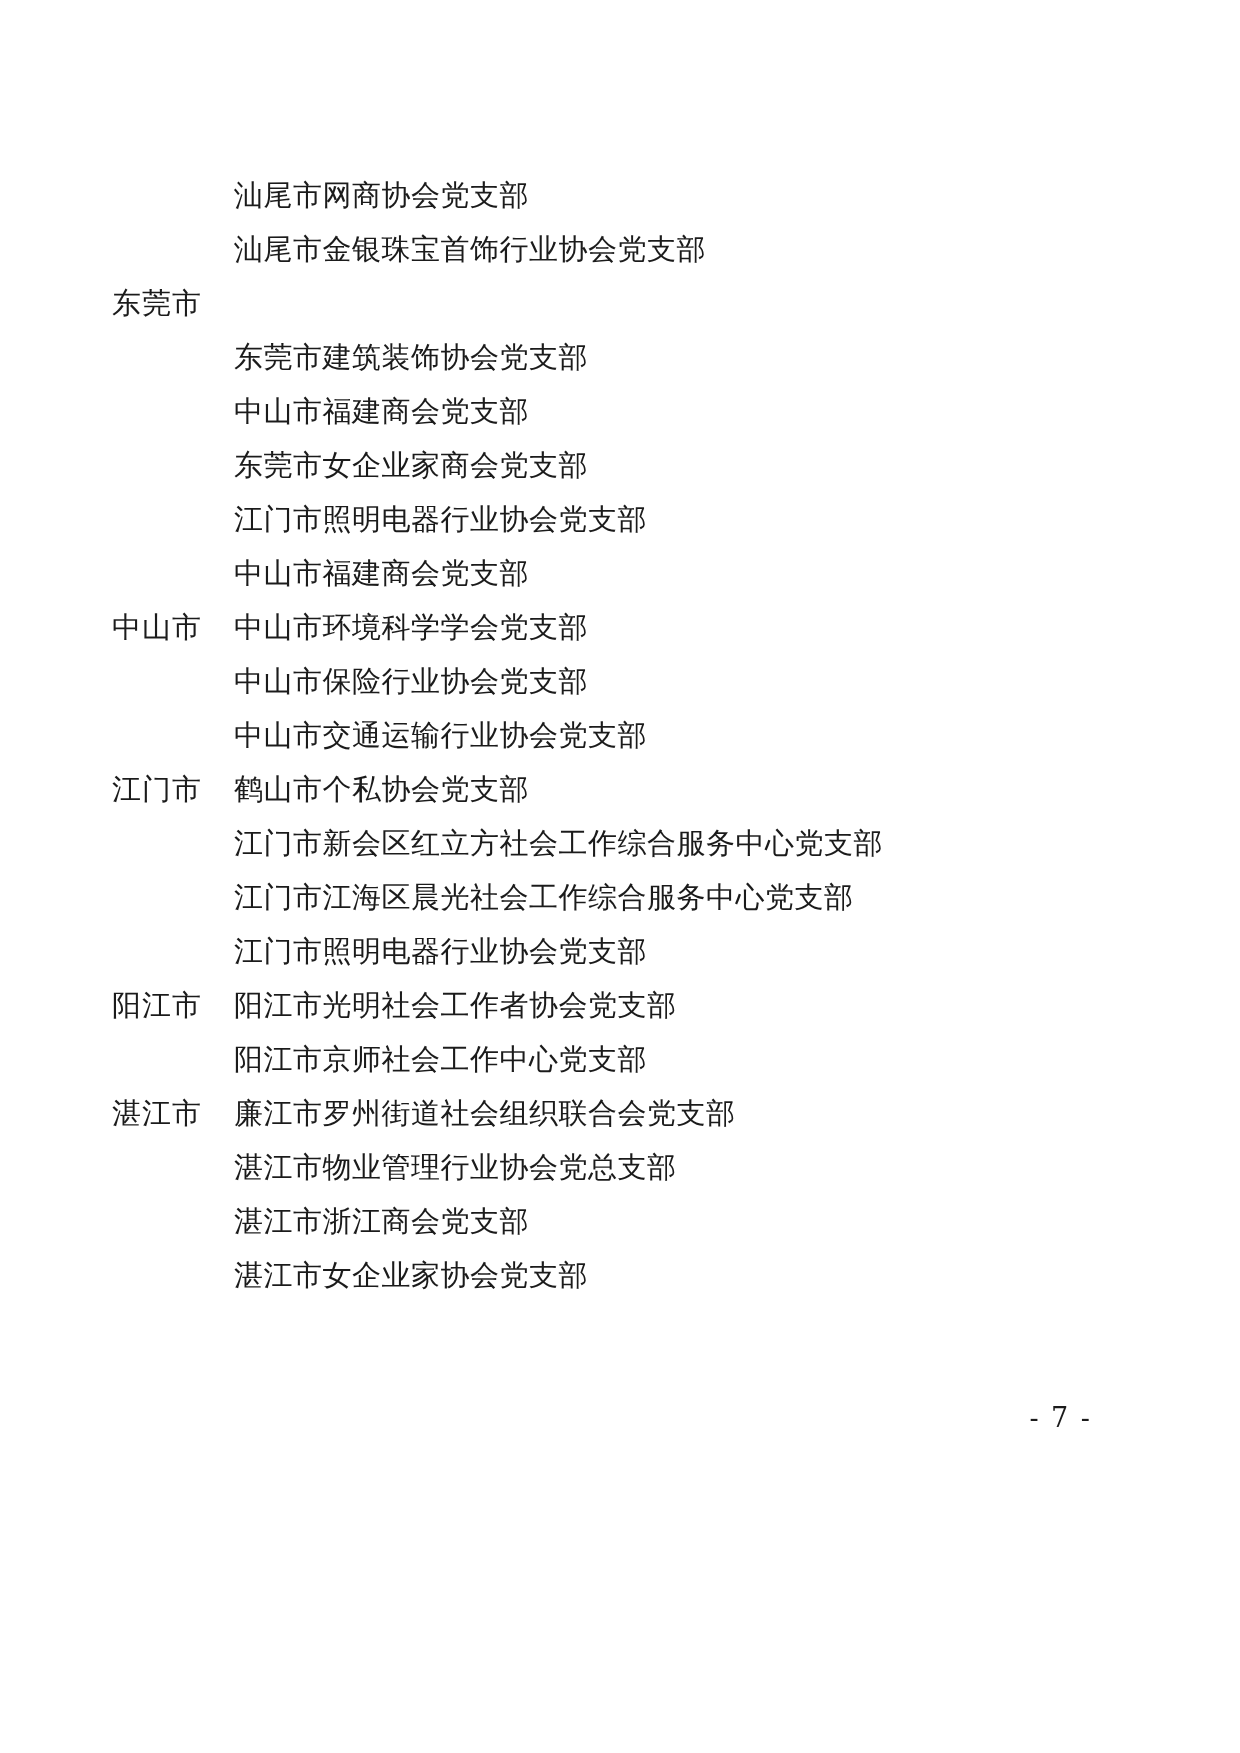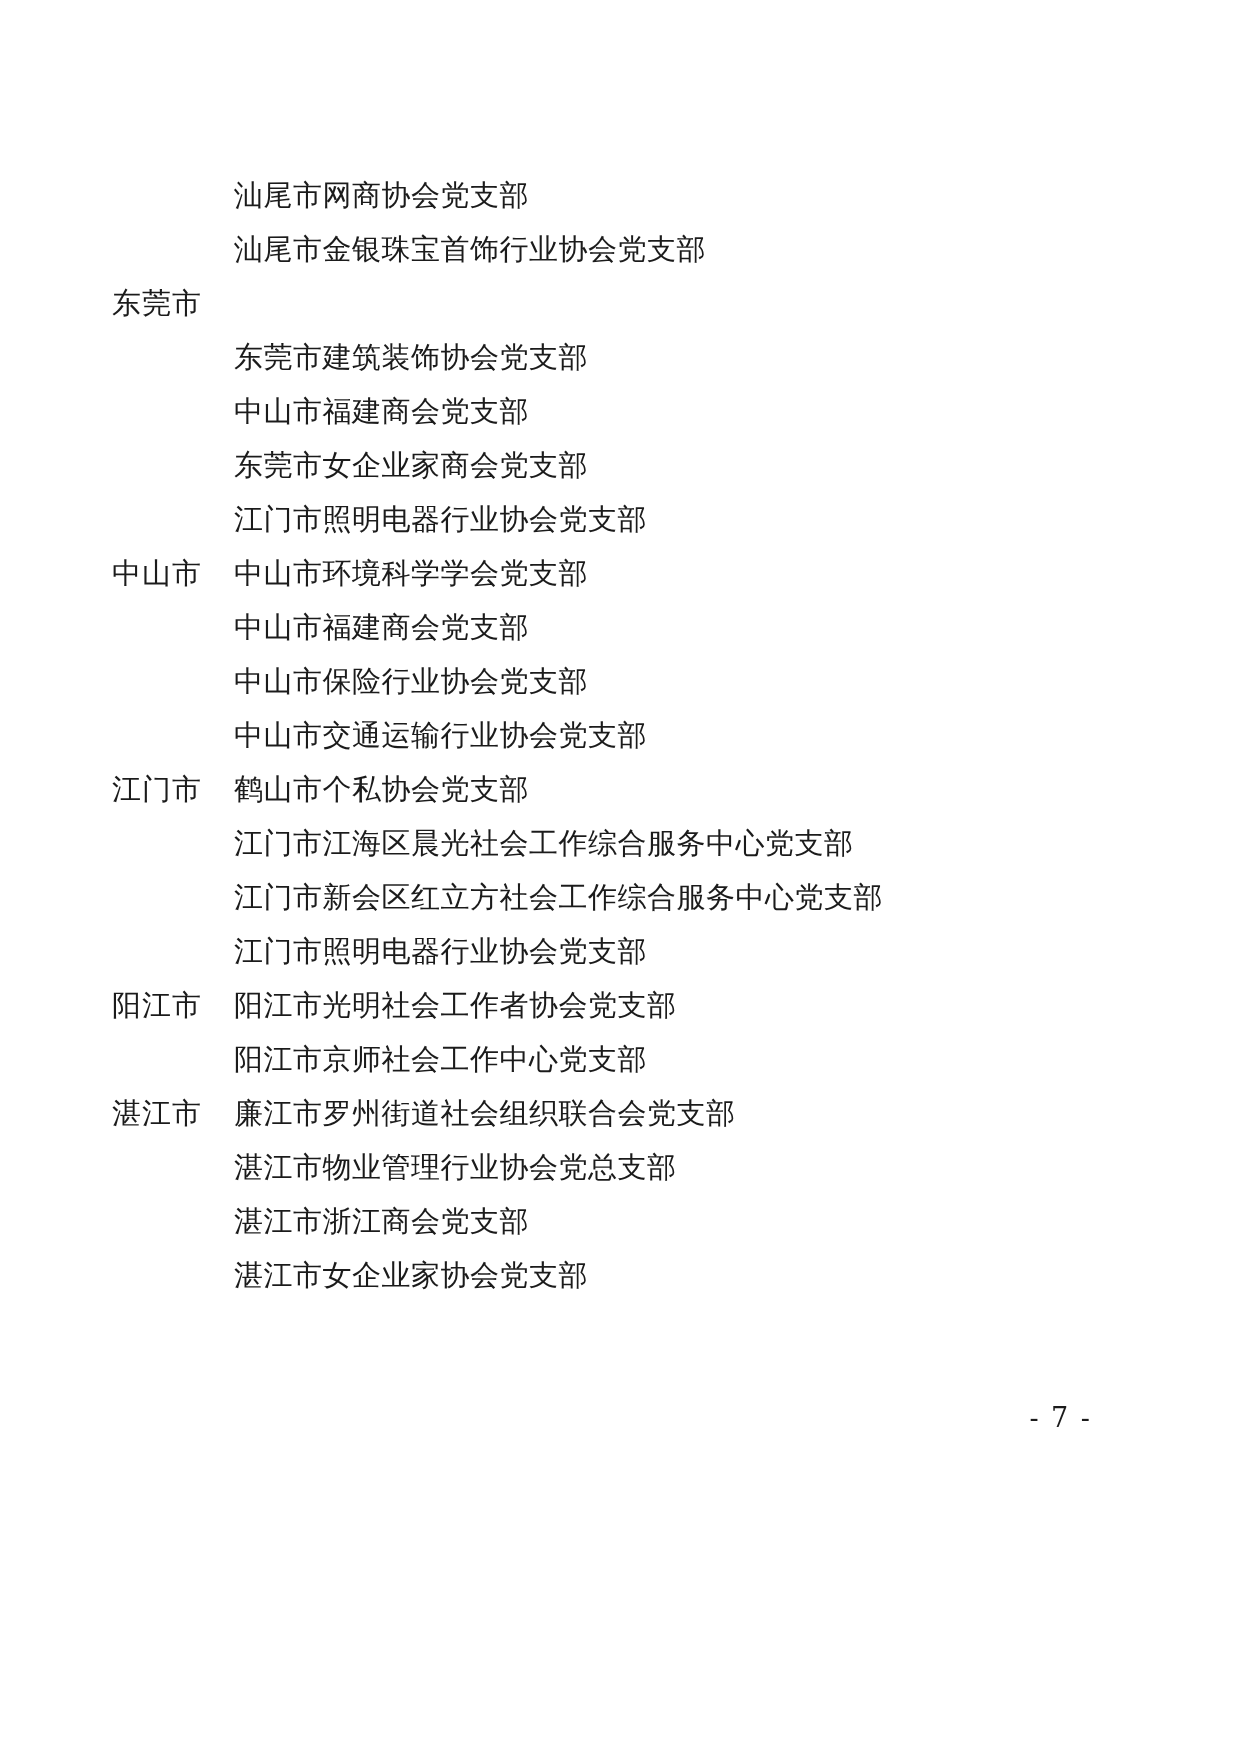--- a/index.html
+++ b/index.html
@@ -88,52 +88,52 @@
       <div class="region-cell"></div>
       <div class="branch-cell">东莞市女企业家商会党支部</div>
     </div>
 
     <div class="entry-row">
       <div class="region-cell"></div>
       <div class="branch-cell">江门市照明电器行业协会党支部</div>
     </div>
 
     <div class="entry-row">
-      <div class="region-cell">中山市</div>
-      <div class="branch-cell">中山市环境科学学会党支部</div>
+      <div class="region-cell"></div>
+      <div class="branch-cell">中山市福建商会党支部</div>
     </div>
 
     <div class="entry-row">
-      <div class="region-cell"></div>
-      <div class="branch-cell">中山市福建商会党支部</div>
+      <div class="region-cell">中山市</div>
+      <div class="branch-cell">中山市环境科学学会党支部</div>
     </div>
 
     <div class="entry-row">
       <div class="region-cell"></div>
       <div class="branch-cell">中山市保险行业协会党支部</div>
     </div>
 
     <div class="entry-row">
       <div class="region-cell"></div>
       <div class="branch-cell">中山市交通运输行业协会党支部</div>
     </div>
 
     <div class="entry-row">
       <div class="region-cell">江门市</div>
       <div class="branch-cell">鹤山市个私协会党支部</div>
     </div>
 
     <div class="entry-row">
       <div class="region-cell"></div>
-      <div class="branch-cell">江门市江海区晨光社会工作综合服务中心党支部</div>
+      <div class="branch-cell">江门市新会区红立方社会工作综合服务中心党支部</div>
     </div>
 
     <div class="entry-row">
       <div class="region-cell"></div>
-      <div class="branch-cell">江门市新会区红立方社会工作综合服务中心党支部</div>
+      <div class="branch-cell">江门市江海区晨光社会工作综合服务中心党支部</div>
     </div>
 
     <div class="entry-row">
       <div class="region-cell"></div>
       <div class="branch-cell">江门市照明电器行业协会党支部</div>
     </div>
 
     <div class="entry-row">
       <div class="region-cell">阳江市</div>
       <div class="branch-cell">阳江市光明社会工作者协会党支部</div>

